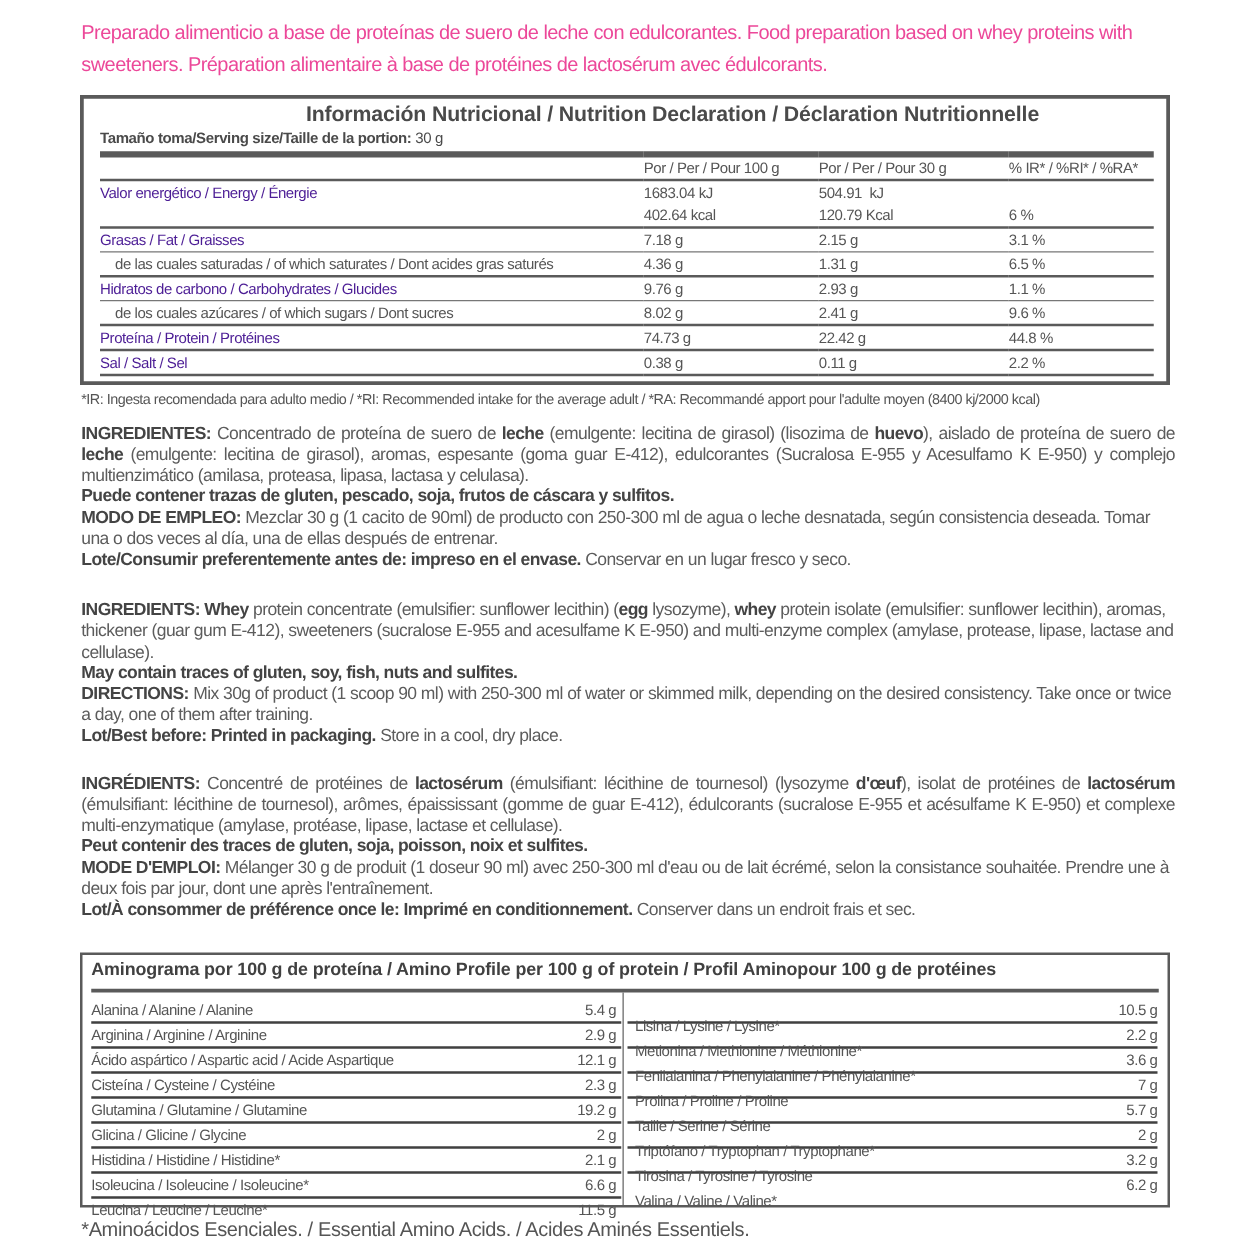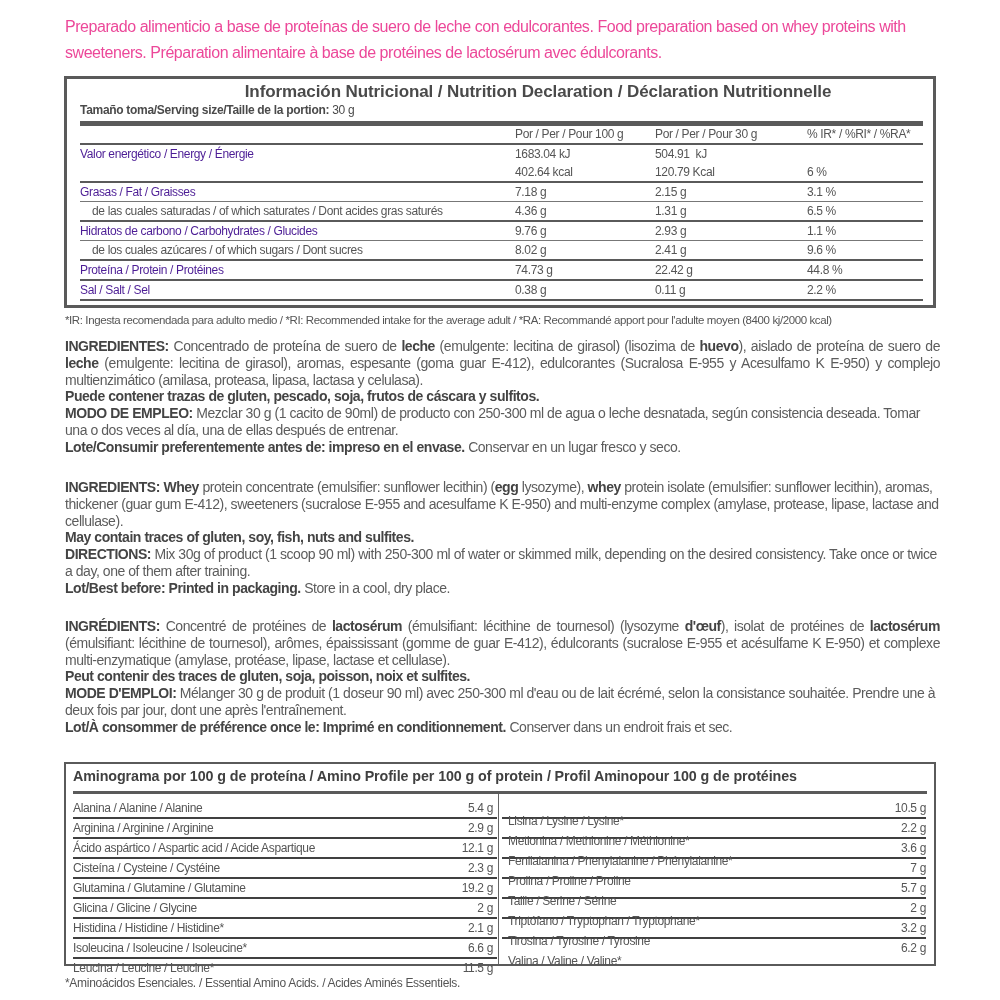--- a/index.html
+++ b/index.html
@@ -38,21 +38,21 @@
   .amino-title { position:absolute; left:7px; top:4px; font-weight:bold; font-size:14.3px; color:#404040; letter-spacing:-0.1px; white-space:nowrap; }
   .amino-rule { position:absolute; left:7px; top:27px; width:854px; height:3px; background:#5a5a5a; }
   .amino-col { position:absolute; top:35px; }
   .amino-col.left { left:7px; width:424px; }
   .amino-col.right { left:436px; width:424px; }
   .amino-divider { position:absolute; left:432px; top:30px; width:1px; height:170px; background:#666; }
   .amino-row { display:flex; justify-content:space-between; height:18px; line-height:18px; font-size:12px; color:#555; border-bottom:2px solid #404040; letter-spacing:-0.35px; }
   .amino-row:last-child { border-bottom:none; }
   .amino-col.left .amino-row .v { padding-right:4px; }
   .amino-col.right .amino-row .n { padding-left:6px;margin-top:13px; }
-  .amino-foot { position:absolute; left:65px; top:976px; font-size:12px; color:#555; letter-spacing:-0.3px; }
+  .amino-foot { position:absolute; left:65px; top:976px; font-size:16px; color:#555; letter-spacing:-0.3px; }
 </style>
 </head>
 <body>
 
 <div class="intro">
   <span>Preparado alimenticio a base de proteínas de suero de leche con edulcorantes. Food preparation based on whey proteins with</span><br>
   <span>sweeteners. Préparation alimentaire à base de protéines de lactosérum avec édulcorants.</span>
 </div>
 
 <div class="nut-box">

